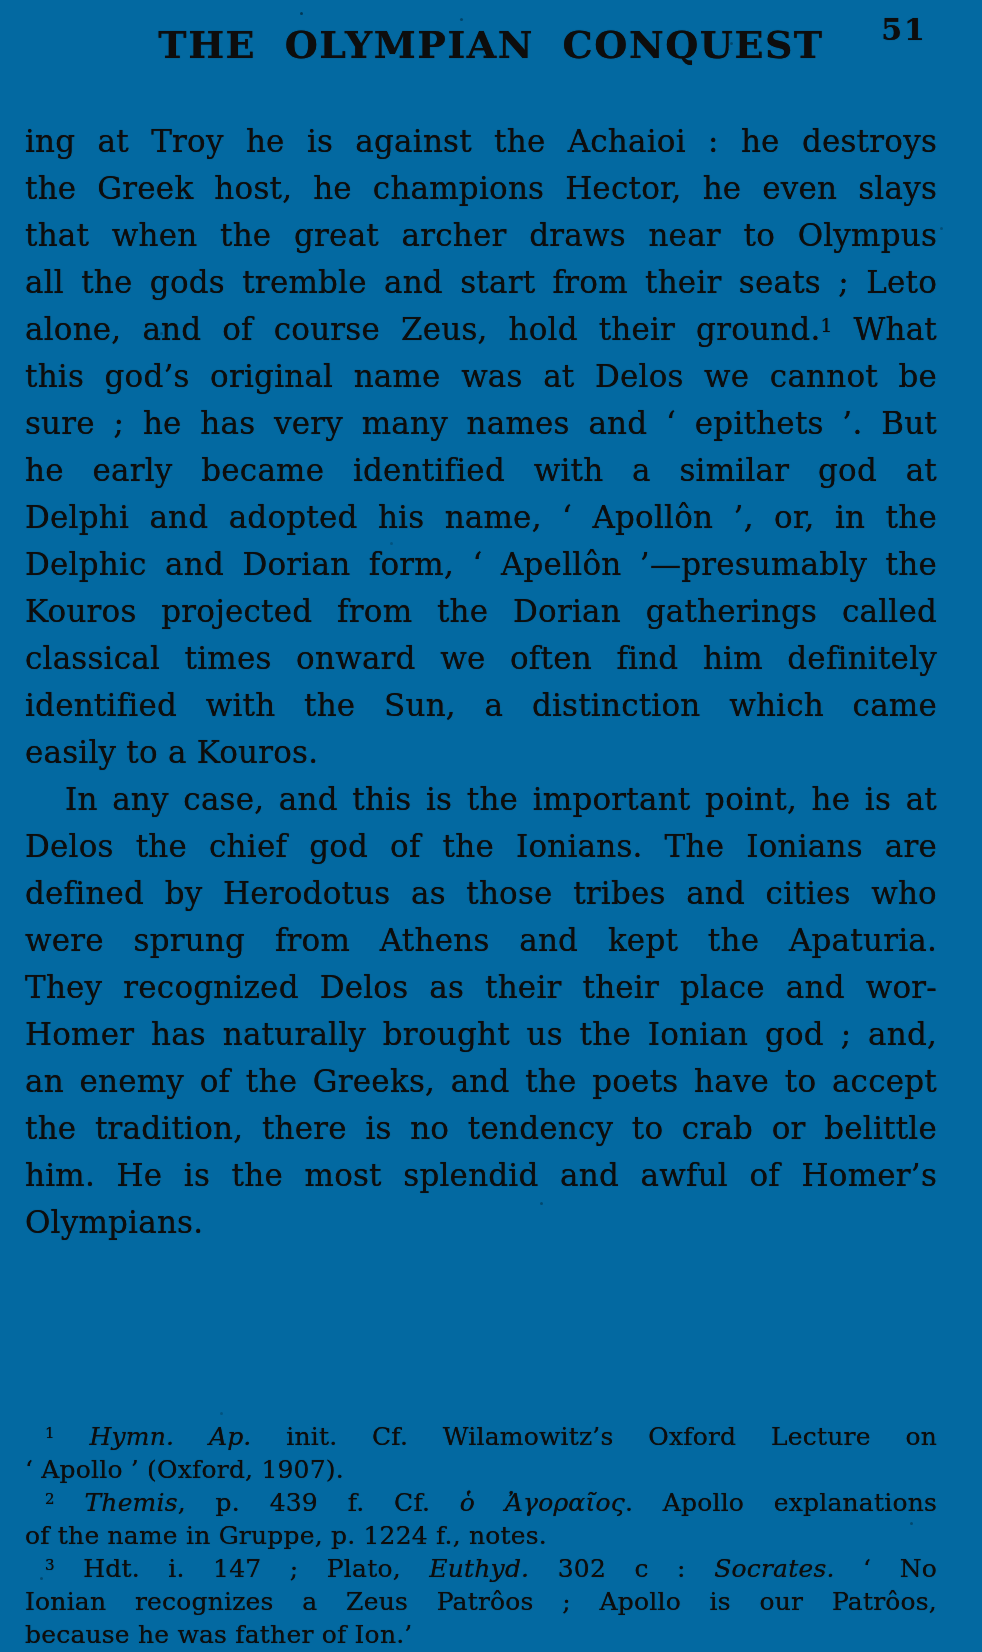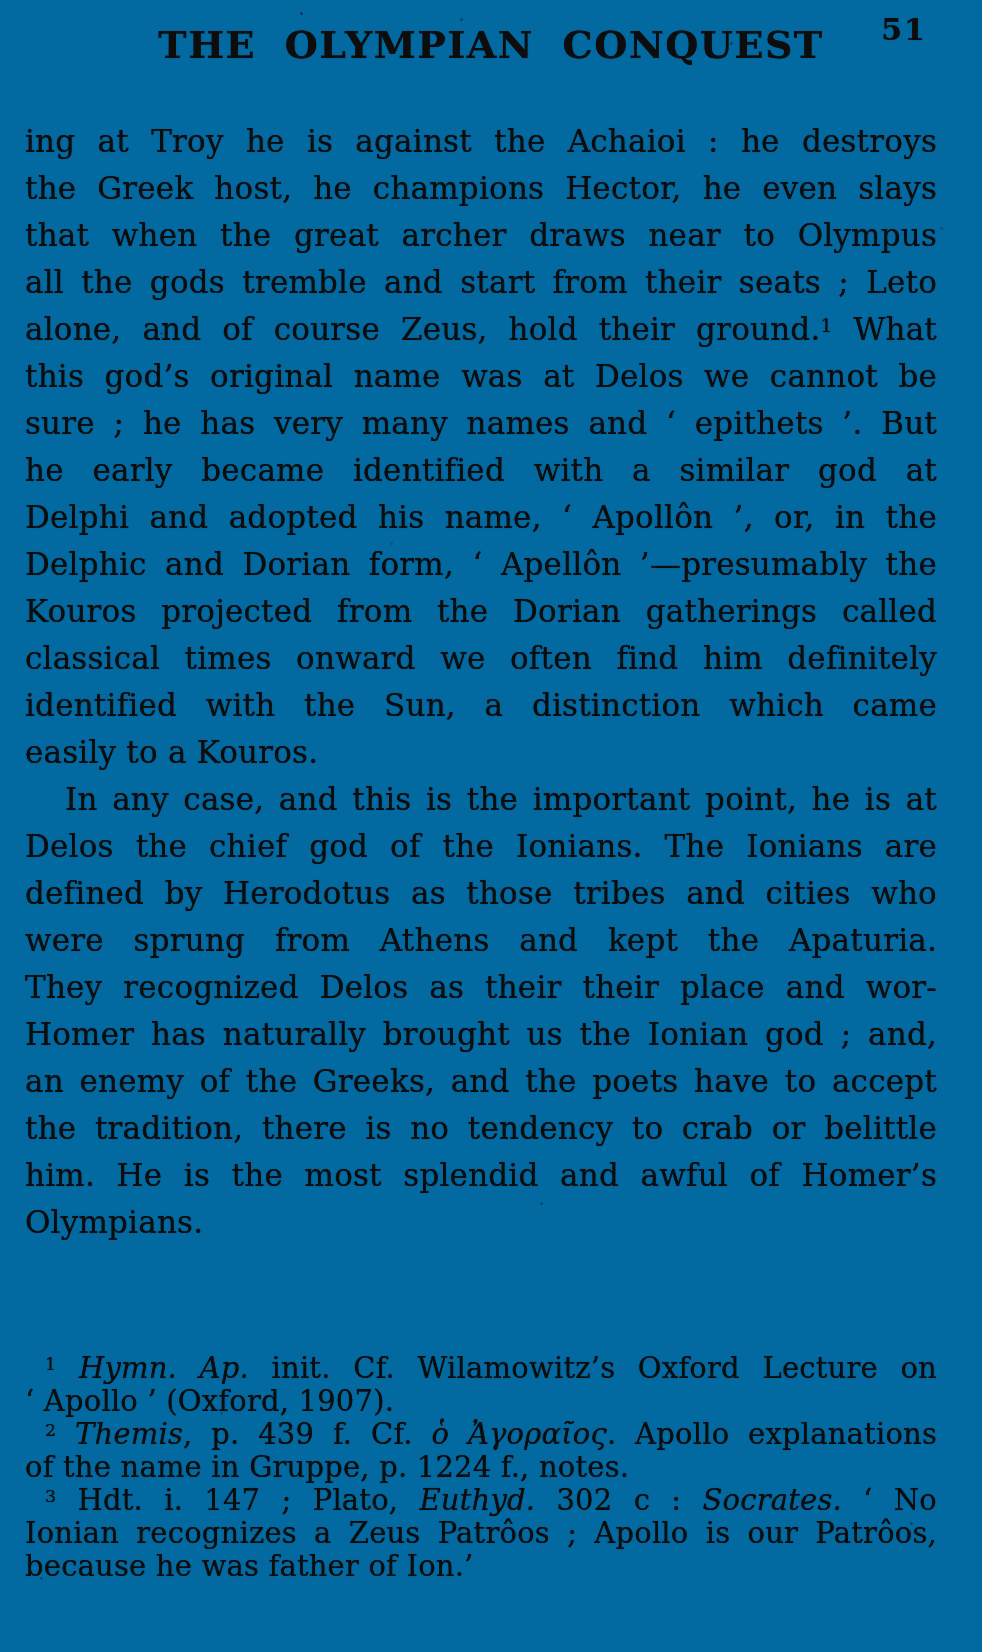--- a/index.html
+++ b/index.html
@@ -20,22 +20,22 @@
     font-size:30px; font-weight:bold; letter-spacing:2px;
   }
   .body-text {
     position:absolute; top:94px; left:25px; width:912px;
     font-size:31px; line-height:47px; letter-spacing:0.2px;margin-top:24px;
   }
   .line { text-align:justify; text-align-last:justify; }
   .line.last { text-align-last:left; }
   .body-text .para.indent .line:first-child { text-indent:40px; }
   .footnotes {
-    position:absolute; top:1352px; left:25px; width:912px;
-    font-size:29px; line-height:33px; letter-spacing:0.2px;
+    position:absolute; top:1420px; left:25px; width:912px;
+    font-size:25px; line-height:33px; letter-spacing:0.2px;
   }
   .footnotes .para .line:first-child { text-indent:20px; }
   .it { font-style:italic; }
   .sup { position:relative; top:-0.45em; font-size:60%; line-height:0; }
   .noise { position:absolute; inset:0; pointer-events:none; }
   .noise::before {
     content:""; position:absolute; left:300px; top:12px;
     width:3px; height:3px; background:rgba(0,0,0,0.45); border-radius:50%;
     box-shadow:
       160px 6px rgba(0,0,0,.35), 430px 30px rgba(0,0,0,.3),

